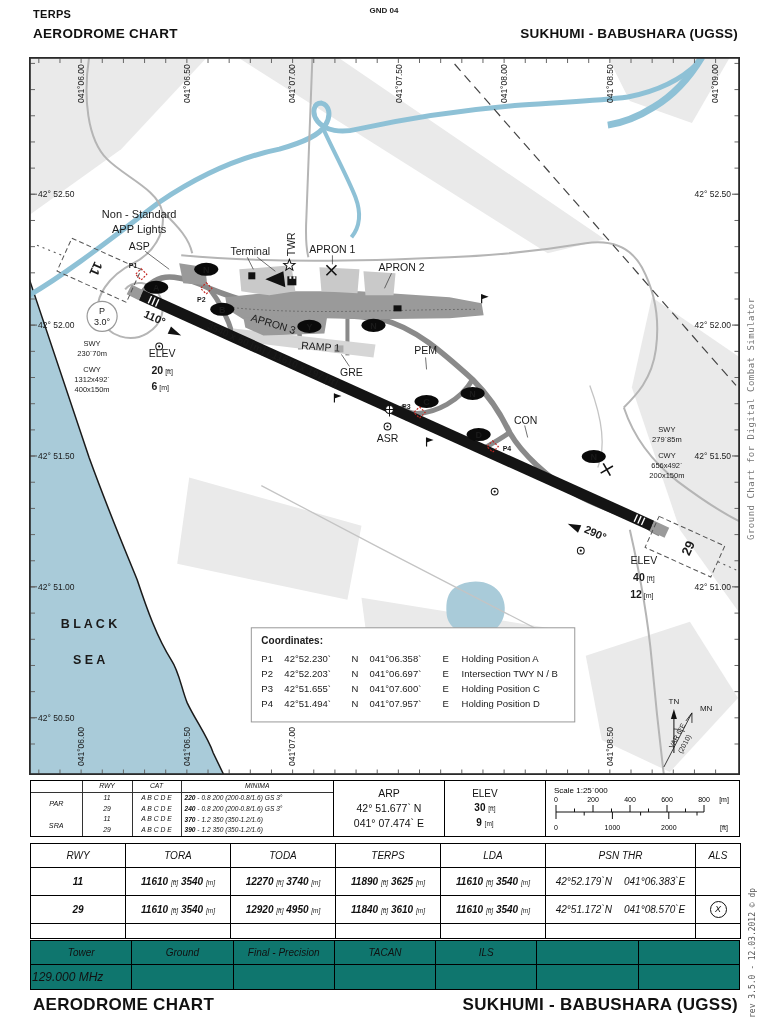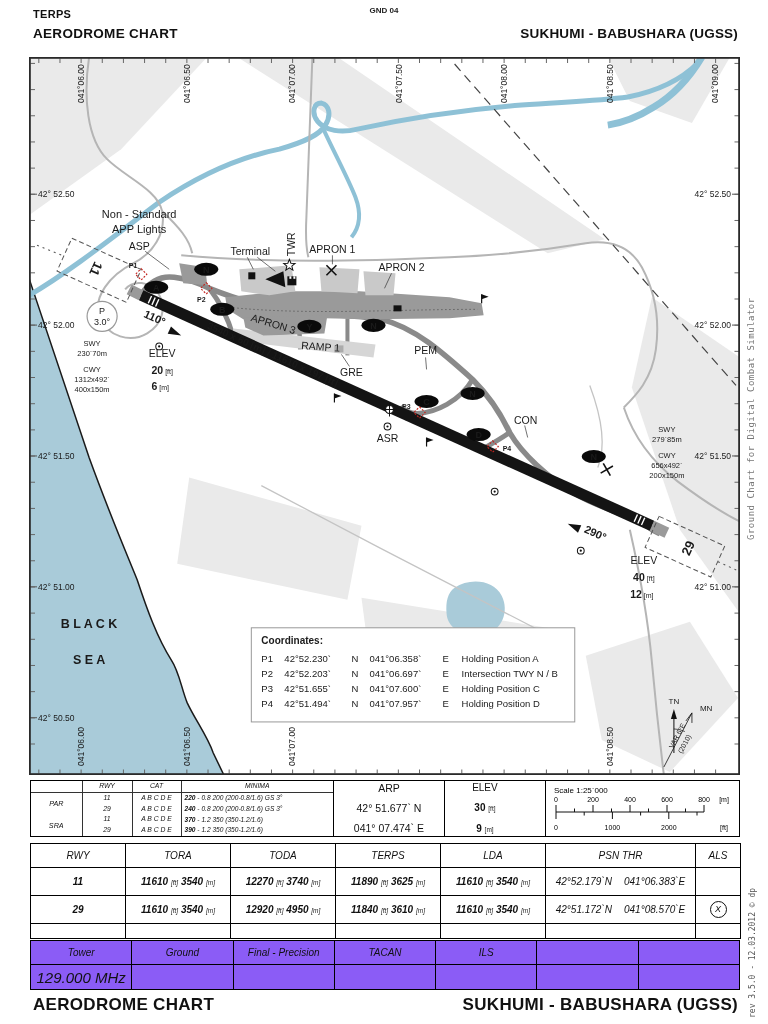--- a/index.html
+++ b/index.html
@@ -17,39 +17,39 @@
   
   .tableA{left:30px;top:780px;width:710px;height:57px;border:1px solid #000;display:flex;box-sizing:border-box;background:#fff;}
   table{border-collapse:collapse;font-style:italic;}
   .minima{width:302px;height:100%;table-layout:fixed;font-size:7px;}
   .minima th,.minima td{border-right:1px solid #333;padding:0;line-height:1;}
   .minima thead th{border-bottom:1px solid #333;font-weight:400;font-size:6.8px;height:11px;text-align:center;}
   .minima td{text-align:center;font-size:6.8px;height:10px;}
   .minima td.mn{text-align:left;padding-left:3px;font-size:6.6px;white-space:nowrap;}
   .minima td.grp{font-size:7.2px;}
   .cellA{border-left:1px solid #000;box-sizing:border-box;height:100%;display:flex;flex-direction:column;
-         align-items:center;justify-content:space-between;line-height:1.45;}
+         align-items:center;justify-content:center;line-height:1.45;}
   .arpA{width:123px;font-size:10.5px;}
   .elevA{width:90px;font-size:10px;}
   .scaleA{width:195px;align-items:flex-start;justify-content:flex-start;margin-left:20px;}
   .unit{font-size:6.5px;color:#222;font-weight:400;}
   .tableB{left:30px;top:843px;width:710px;background:#fff;}
   .tableB table{width:710px;table-layout:fixed;border:1.5px solid #000;}
   .tableB th{border:1px solid #000;font-weight:400;font-size:10px;height:21px;}
   .tableB td{border:1px solid #000;text-align:center;font-size:10px;height:25px;white-space:nowrap;}
   .tableB td b{font-size:10px;}
   .tableB tr.empty td{height:12px;}
   .psn{font-size:9.5px;}
   .gapx{display:inline-block;width:12px;}
   .circx{display:inline-block;width:15px;height:15px;border:1px solid #111;border-radius:50%;
          font-size:9px;line-height:15px;text-align:center;}
-  .tableC{left:30px;top:940px;width:710px;background:#8b5cf6;}
+  .tableC{left:30px;top:940px;width:710px;background:#0f766e;}
   .tableC table{width:710px;table-layout:fixed;border:1.5px solid #000;}
   .tableC th{border:1px solid #000;font-weight:400;font-size:10px;height:21px;}
-  .tableC td{border:1px solid #000;text-align:center;font-size:15px;height:22px;}
+  .tableC td{border:1px solid #000;font-size:12px;height:22px;}
   .ftr-left{left:33px;top:995px;font-size:17px;font-weight:700;letter-spacing:.3px;}
   .ftr-right{right:30px;top:995px;font-size:17px;font-weight:700;letter-spacing:.3px;}
   
   #map-svg{position:absolute;left:29px;top:57px;}
   #map-svg text{font-family:"Liberation Sans", sans-serif;fill:#1a1a1a;}
   .gridlbl{font-size:8.5px;fill:#555;}
   .gridlbl2{font-size:8.5px;fill:#444;}
   .maplbl{font-size:10.5px;}
   .smgray{font-family:"DejaVu Sans Mono", monospace;font-size:7.5px;fill:#999;}
   .bubble-t{font-size:9px;font-weight:700;fill:#fff;text-anchor:middle;}

